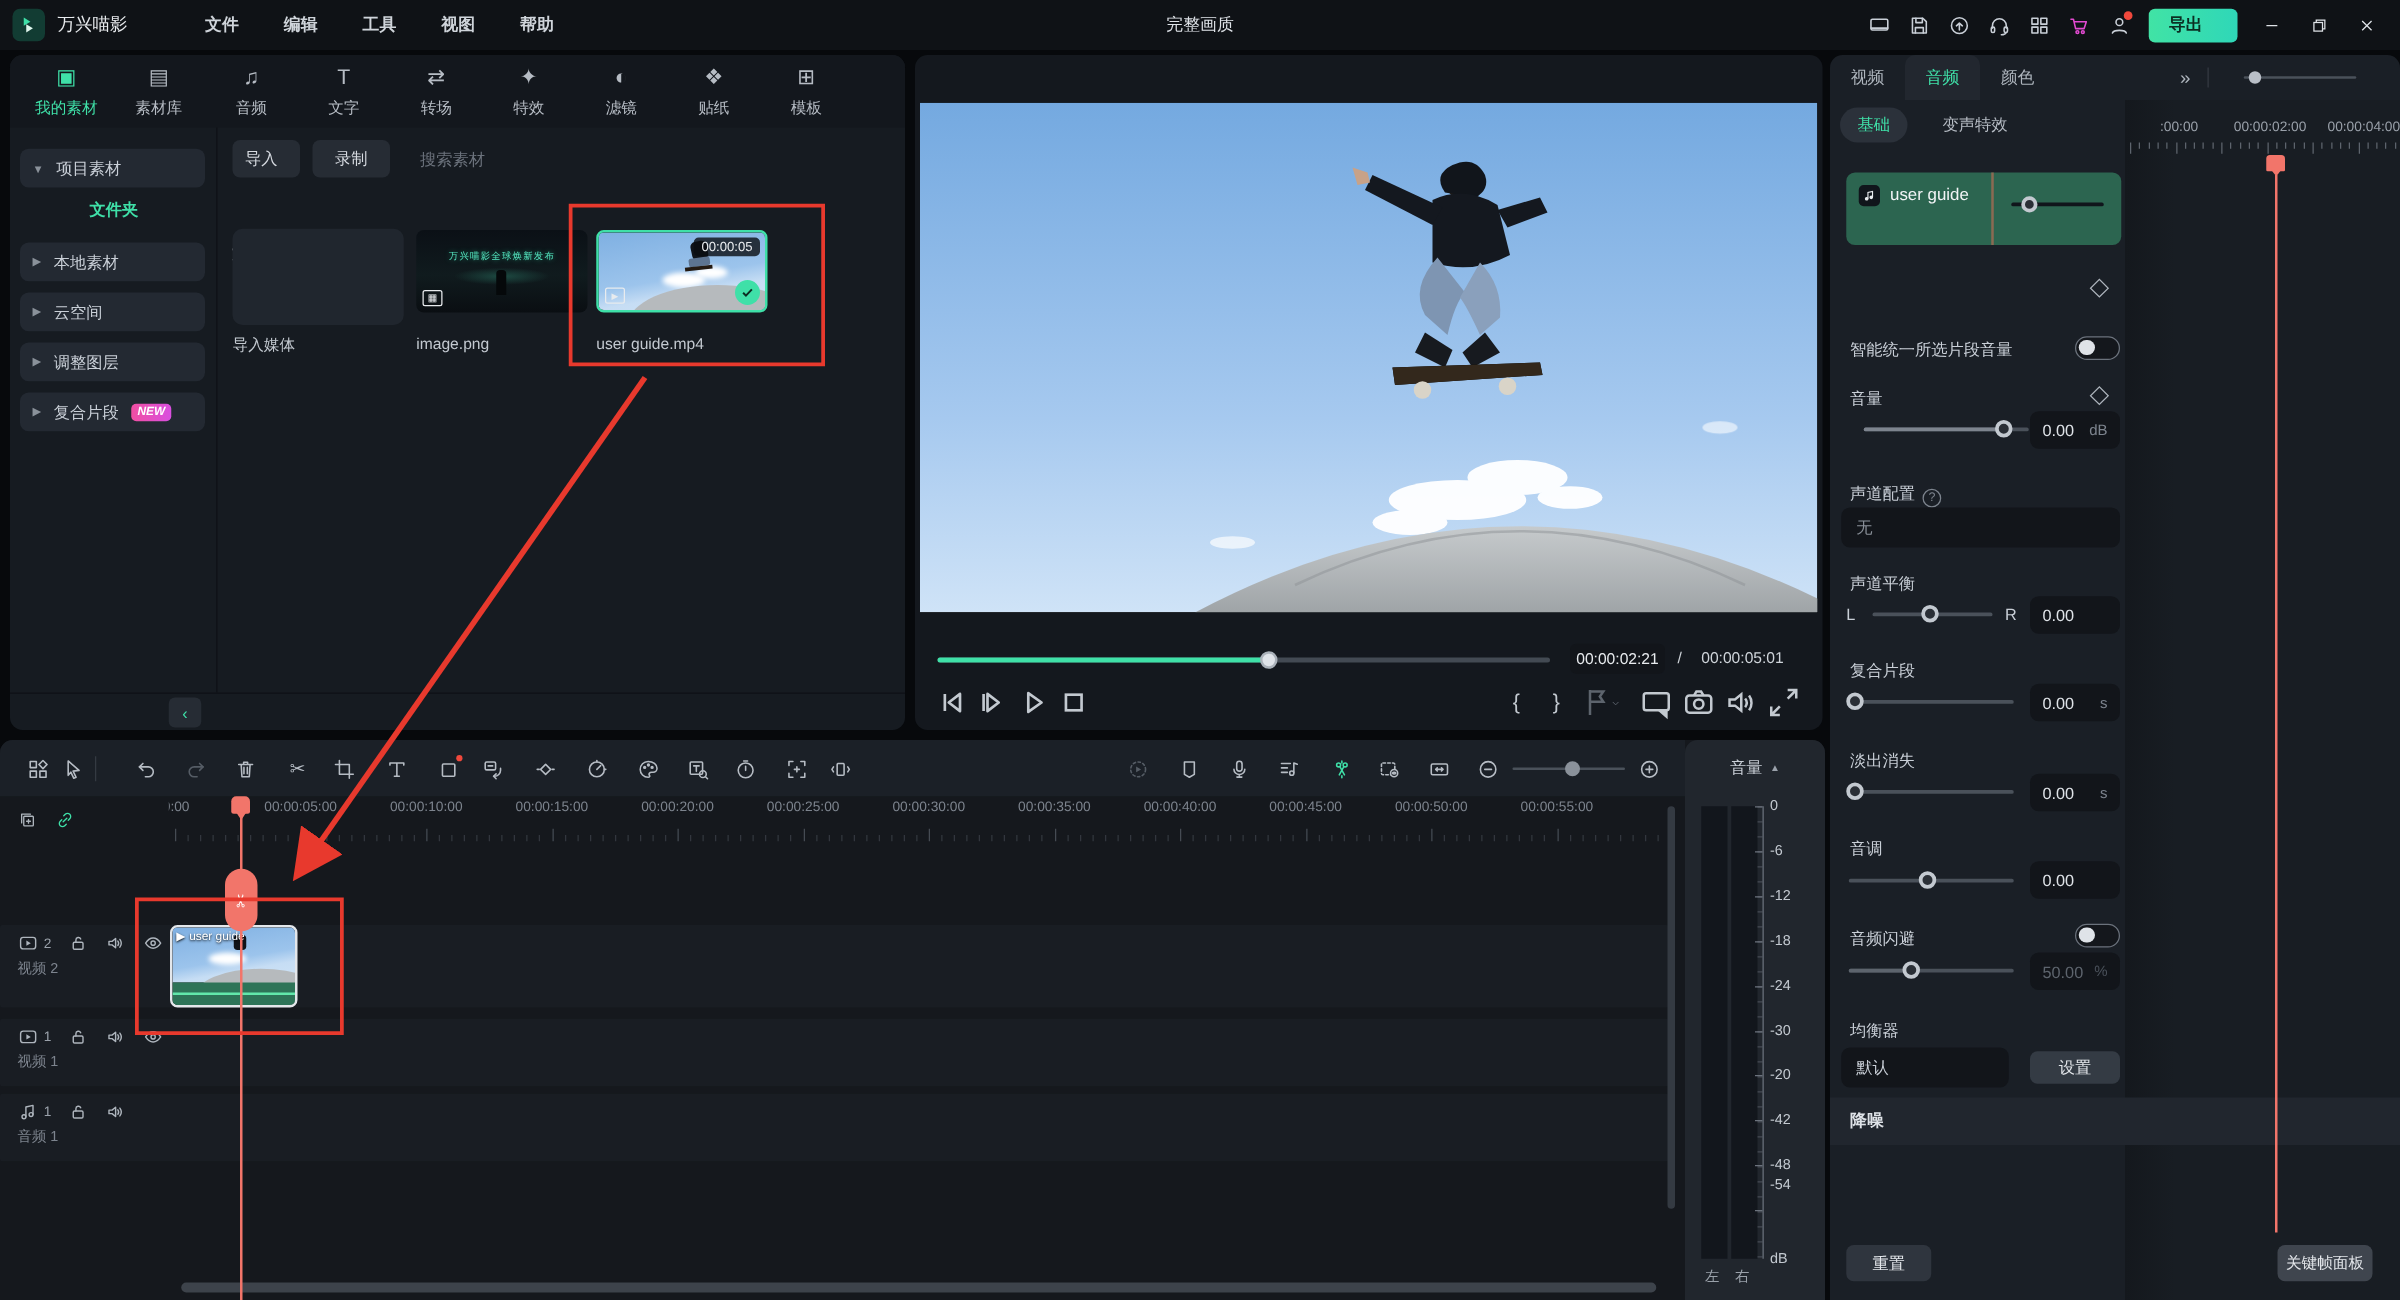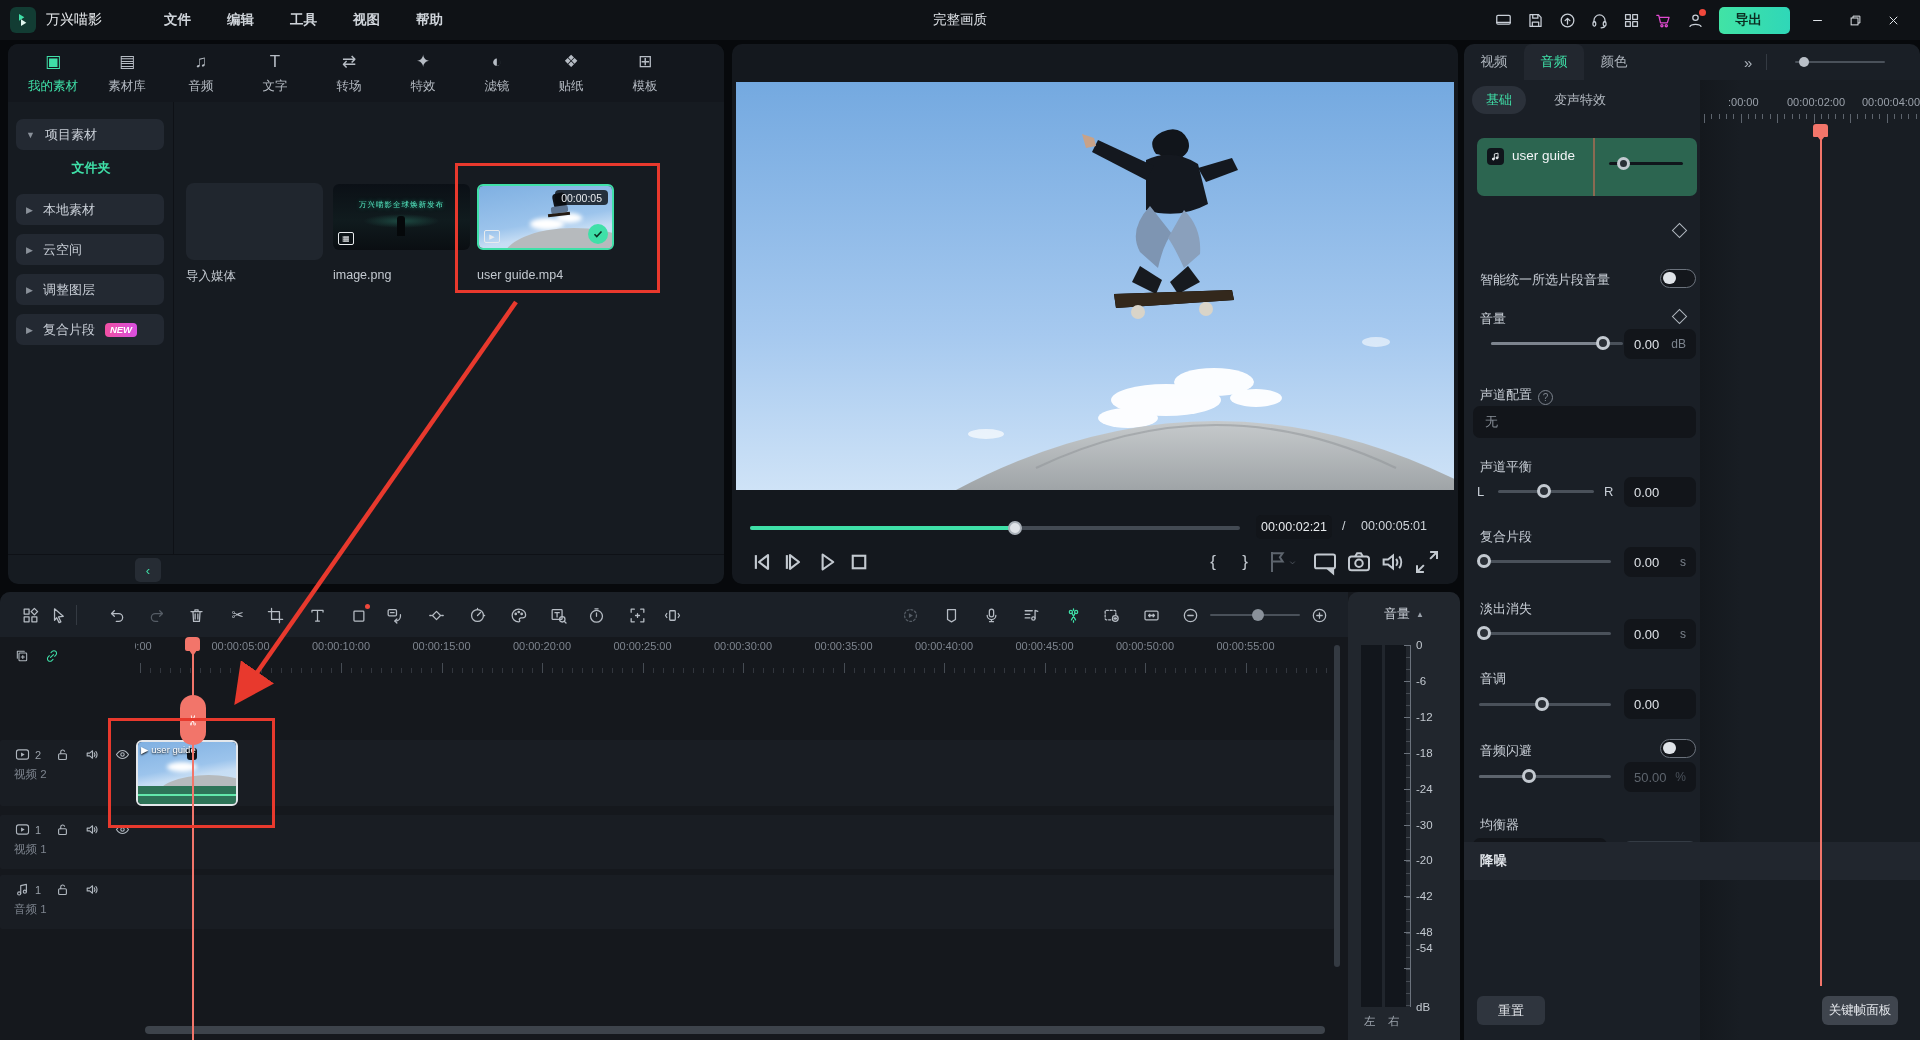--- a/index.html
+++ b/index.html
@@ -327,20 +327,37 @@
           <span class="caret">▶</span>
           <span>调整图层</span>
         </div>
         <div class="side-row" style="top: 212px;">
           <span class="caret">▶</span>
           <span>复合片段</span>
           <span class="new-badge">NEW</span>
         </div>
       </div>
 
+    <div id="media-toolbar">
+      <div class="drop-btn">
+        <span>导入</span>
+        <span class="icon small"></span>
+      </div>
+      <div class="drop-btn">
+        <span class="icon small"></span>
+        <span>录制</span>
+        <span class="icon small"></span>
+      </div>
+      <div class="search-wrap">
+        <span class="icon small"></span>
+        <input type="text" placeholder="搜索素材" style="">
+      </div>
+      <span class="icon" style="margin-right:14px"></span>
+      <span class="icon" style="margin-right:8px"></span>
+    </div>
 
     <div id="folder-title">文件夹</div>
 
     <div id="import-card">
       <span class="icon"></span>
     </div>
     <div class="card-label" style="left:178px; top:224px;">导入媒体</div>
 
     <div id="thumb-image" class="thumb">
       <div class="cap">万兴喵影全球焕新发布</div>
@@ -643,21 +660,21 @@
         <span class="unit">%</span>
       </div>
 
     <div class="prop-label" style="top:772px">均衡器</div>
     <div class="dropdown" style="left:9px; top:794px; width:134px; height:32px">
       <span style="color:#c9cfd7">默认</span>
       <span class="icon small"></span>
     </div>
     <button class="gbtn" style="left:160px; top:797px; width:72px; height:26px">设置</button>
 
-    <div class="band" style="top:798px">
+    <div class="band" style="top:834px">
       <span>降噪</span>
     </div>
 
     <button class="gbtn" style="left:13px; top:952px; width:68px; height:29px; background:#2f353e">重置</button>
     <button class="gbtn" style="left:358px; top:952px; width:76px; height:29px; background:#3f454e; font-size:12.5px">关键帧面板</button>
   </div>
 
   <div id="timeline-panel" class="panel">
     <div id="tl-toolbar">
         <span class="tool" style="left: 17px;">

